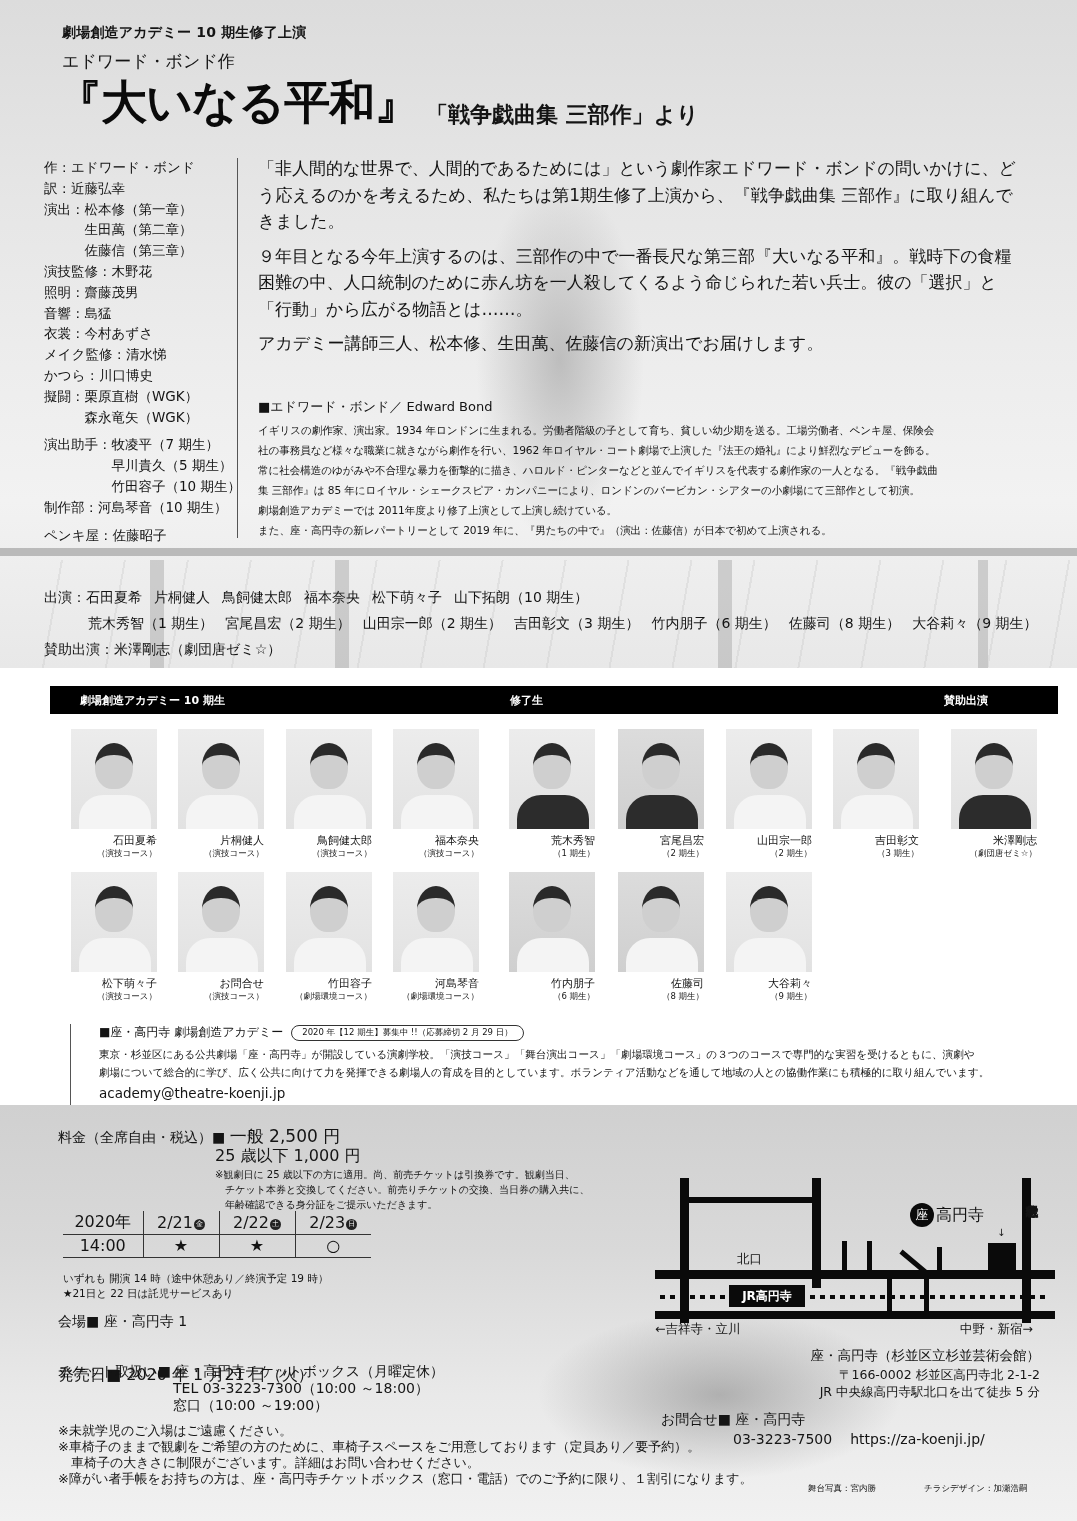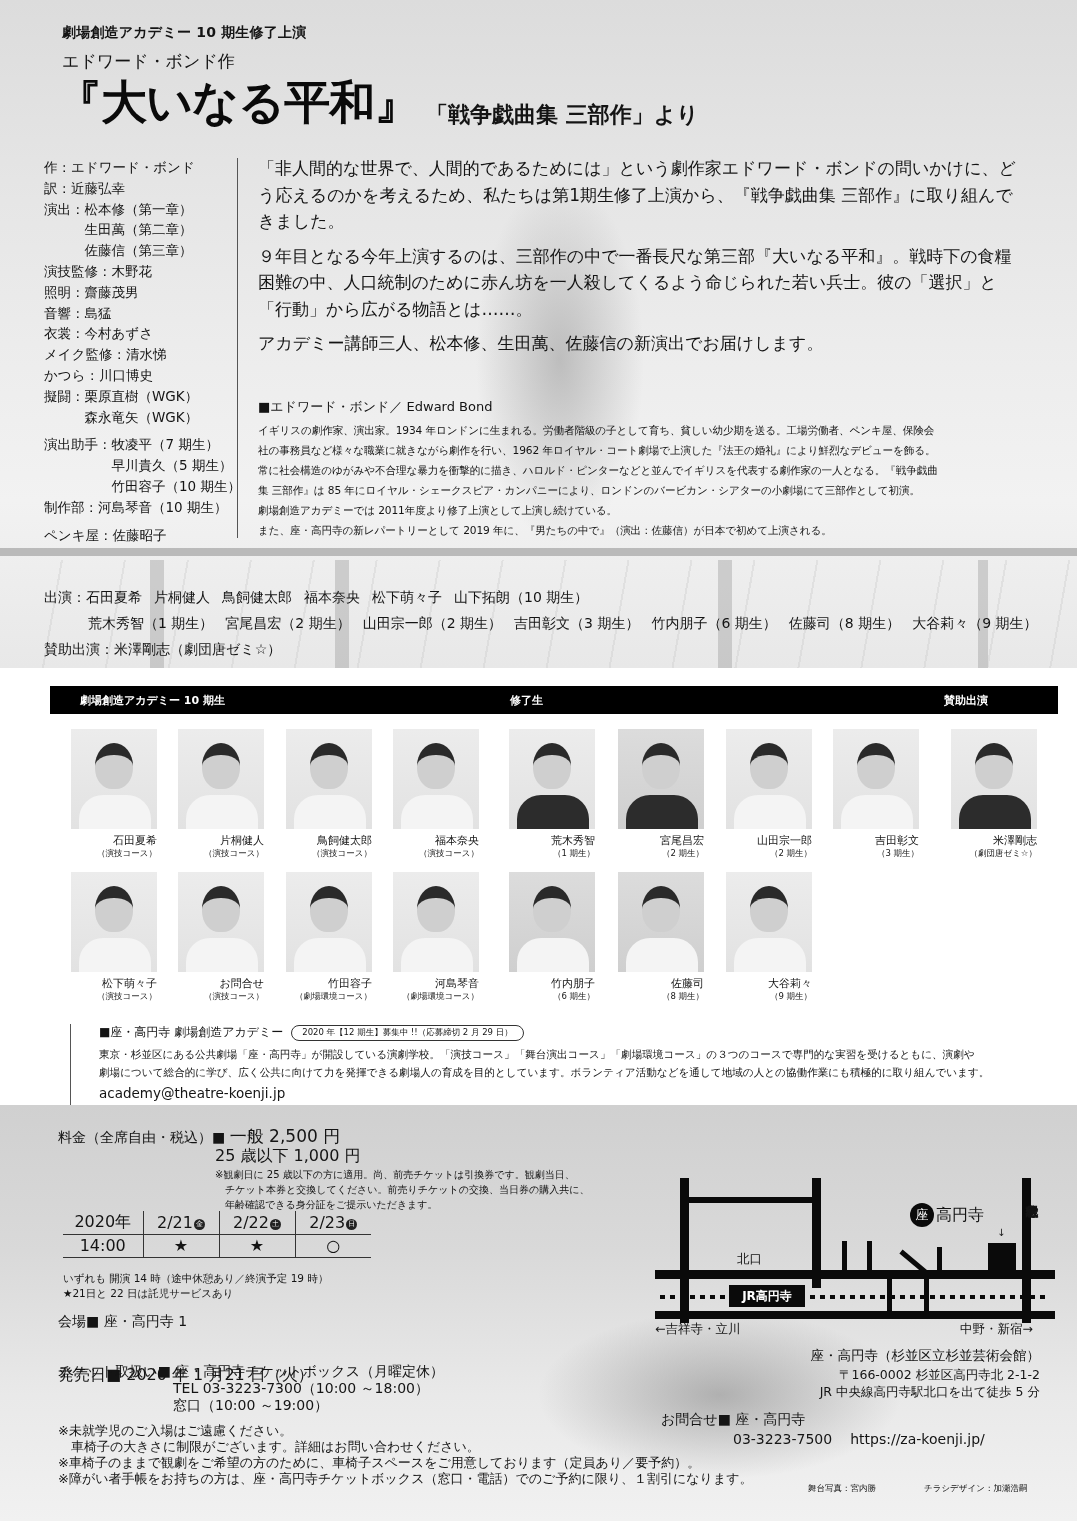--- a/index.html
+++ b/index.html
@@ -452,22 +452,22 @@
 
   <div class="venue"><span>会場■</span> <span>座・高円寺 1</span></div>
   <div class="release"><span>発売日■</span> <span>2020 年 1 月21 日（火）</span></div>
   <div class="tickets">
     <div><span>チケット取扱い■</span> <span>座・高円寺チケットボックス（月曜定休）</span></div>
     <div class="indent">TEL 03-3223-7300（10:00 ～18:00）</div>
     <div class="indent">窓口（10:00 ～19:00）</div>
   </div>
   <div class="notes">
     <div>※未就学児のご入場はご遠慮ください。</div>
+    <div>※車椅子のままで観劇をご希望の方のために、車椅子スペースをご用意しております（定員あり／要予約）。</div>
     <div>　車椅子の大きさに制限がございます。詳細はお問い合わせください。</div>
-    <div>※車椅子のままで観劇をご希望の方のために、車椅子スペースをご用意しております（定員あり／要予約）。</div>
     <div>※障がい者手帳をお持ちの方は、座・高円寺チケットボックス（窓口・電話）でのご予約に限り、１割引になります。</div>
   </div>
 
   <div class="map">
     <div class="road" style="left:25px;top:15px;width:9px;height:145px"></div>
     <div class="road" style="left:25px;top:34px;width:138px;height:6px"></div>
     <div class="road" style="left:157px;top:15px;width:9px;height:110px"></div>
     <div class="road" style="left:0px;top:107px;width:400px;height:9px"></div>
     <div class="road" style="left:0px;top:148px;width:400px;height:8px"></div>
     <div class="road" style="left:187px;top:78px;width:5px;height:32px"></div>

